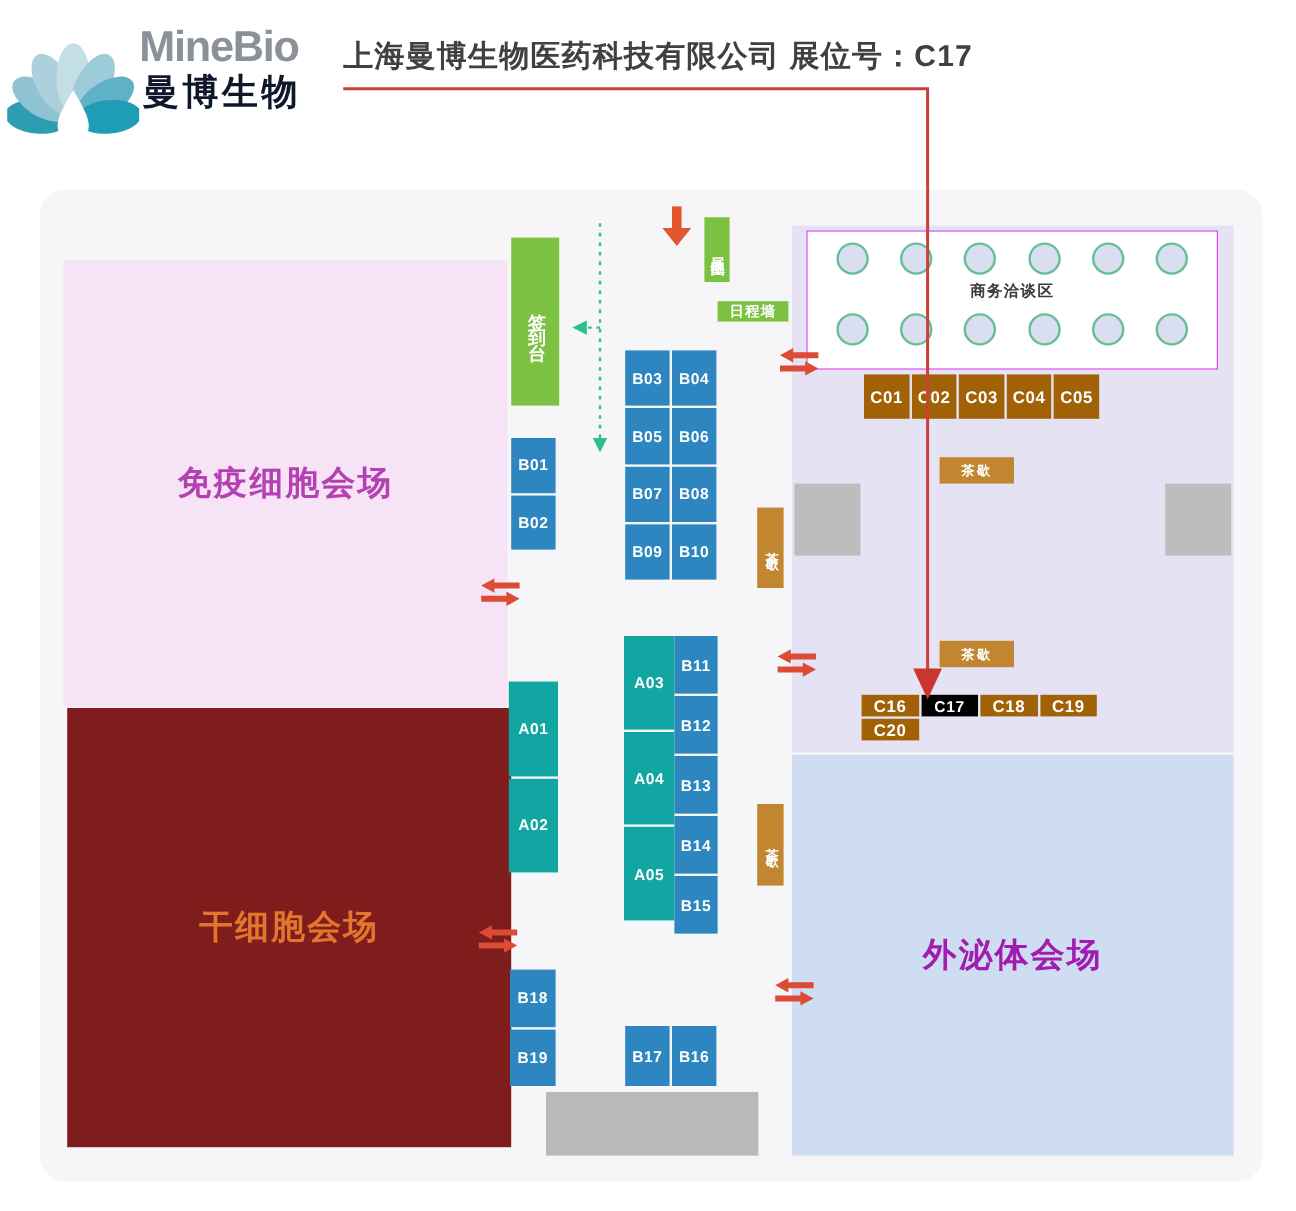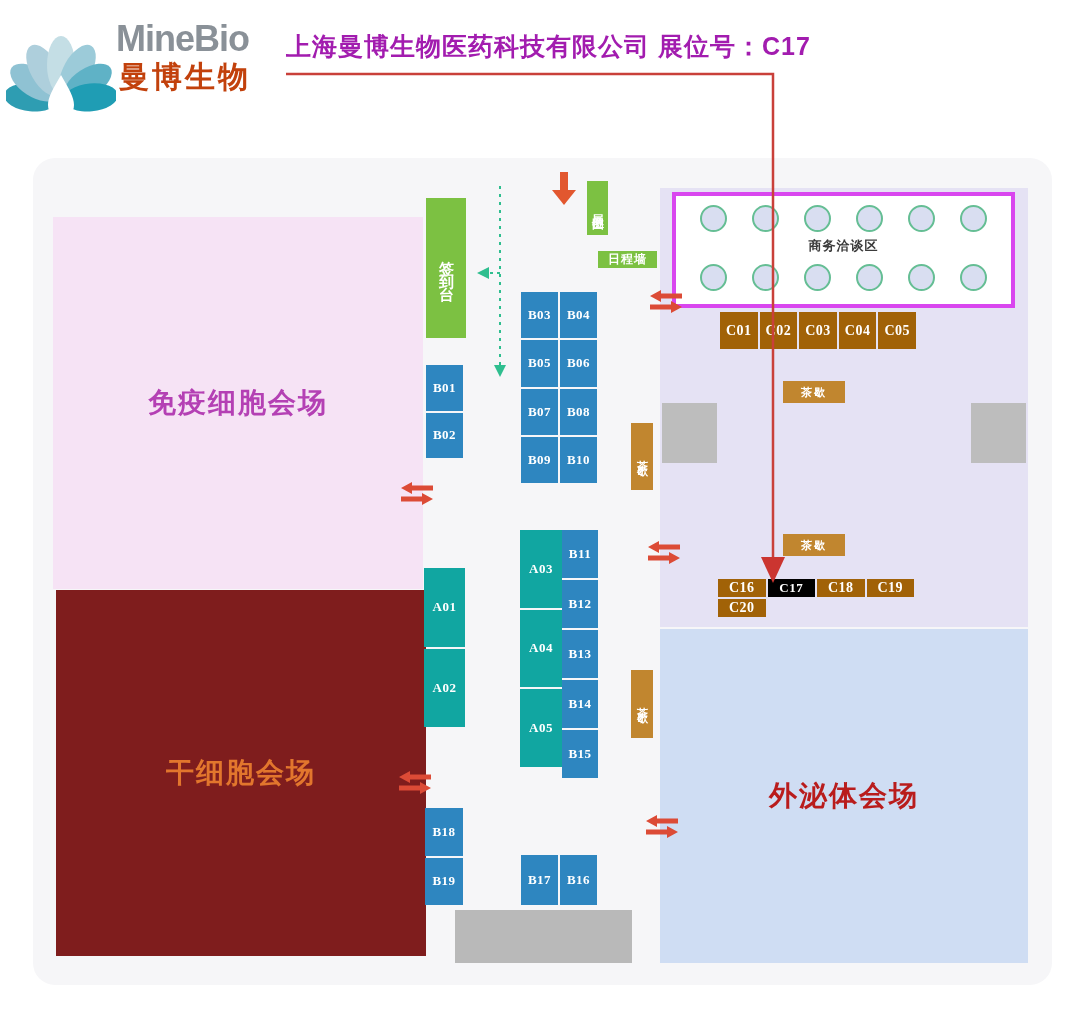--- a/index.html
+++ b/index.html
@@ -1,47 +1,47 @@
 <!DOCTYPE html>
 <html><head>
 <meta charset="utf-8">
 <style>
   * { margin:0; padding:0; box-sizing:border-box; }
   body { background:#ffffff; font-family:"Liberation Sans","DejaVu Sans",sans-serif; }
   .canvas { position:relative; width:1080px; height:1009px; background:#ffffff; overflow:hidden;padding-left:39px; }
 
   
   .brand-en { position:absolute; left:116px; top:18px; font-size:36px; font-weight:700; color:#8A9198; letter-spacing:-1px; }
-  .brand-cn { position:absolute; left:119px; top:57px; font-size:30px; font-weight:700; color:#c2410c; letter-spacing:3px; }
-  .page-title { position:absolute; left:286px; top:30px; font-size:25px; font-weight:700; color:#a21caf; letter-spacing:1px; white-space:nowrap; }
+  .brand-cn { position:absolute; left:119px; top:57px; font-size:30px; font-weight:700; color:#0f172a; letter-spacing:3px; }
+  .page-title { position:absolute; left:286px; top:30px; font-size:25px; font-weight:700; color:#404040; letter-spacing:1px; white-space:nowrap; }
 
   
   .floor { position:absolute; left:33px; top:158px; width:1019px; height:827px; background:#F6F6F8; border-radius:22px; }
 
   
   .area { position:absolute; display:flex; align-items:center; justify-content:center; }
   .area-immune  { left:53px;  top:217px; width:370px; height:372px; background:#F6E3F5; }
   .area-stem    { left:56px;  top:590px; width:370px; height:366px; background:#7f1d1d; }
   .area-purple  { left:660px; top:188px; width:368px; height:439px; background:#E5E2F4; }
   .area-exosome { left:660px; top:629px; width:368px; height:334px; background:#CFDDF3; }
   .venue-label { font-size:28px; font-weight:700; letter-spacing:2px; }
   .area-immune .venue-label  { color:#B440B4; }
   .area-stem .venue-label    { color:#E2762D; }
-  .area-exosome .venue-label { color:#b91c1c; }
-
-  
-  .biz { position:absolute; left:672px; top:192px; width:343px; height:116px; background:#ffffff; border:4px solid #d946ef; }
+  .area-exosome .venue-label { color:#a21caf; }
+
+  
+  .biz { position:absolute; left:672px; top:192px; width:343px; height:116px; background:#ffffff; border:1px solid #d946ef; }
   .biz-row { position:absolute; left:0; right:0; display:flex; justify-content:space-between; padding:0 24px; }
   .biz-row.r1 { top:9px; } .biz-row.r2 { top:68px; }
   .table-circle { width:27px; height:27px; border-radius:50%; background:#D9DEF1; border:2px solid #65BE94; }
   .biz-label { position:absolute; left:0; right:0; top:41px; text-align:center; font-size:13px; font-weight:600; color:#3B3B3B; letter-spacing:1px; }
 
   
   .blk { position:absolute; display:grid; gap:2px; background:transparent; }
-  .cell { display:flex; align-items:center; justify-content:center; color:#fff; font-size:13px; font-weight:600; letter-spacing:0.5px;font-family:Liberation Serif, serif; }
+  .cell { display:flex; align-items:center; justify-content:center; color:#fff; font-size:13px; font-weight:600; letter-spacing:0.5px; }
   .blue  { background:#2E86C0; }
   .teal  { background:#11A6A1; }
   .green { background:#a16207; font-size:14px; }
   .redcell { background:#000000; }
   .grayblock { position:absolute; background:#BDBDBD; }
 
   
   .glabel { position:absolute; background:#7CC142; color:#fff; display:flex; align-items:center; justify-content:center; font-weight:600; }
   .vtext { writing-mode:vertical-rl; text-orientation:upright; }
   .signin { left:426px; top:198px; width:40px; height:140px; font-size:15px; letter-spacing:13px; }

